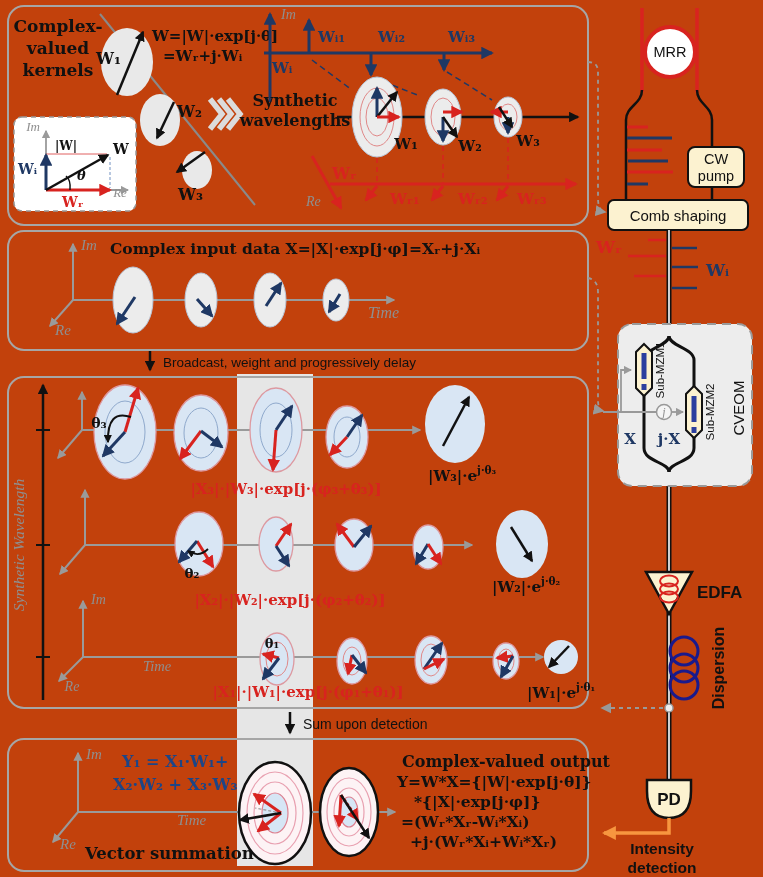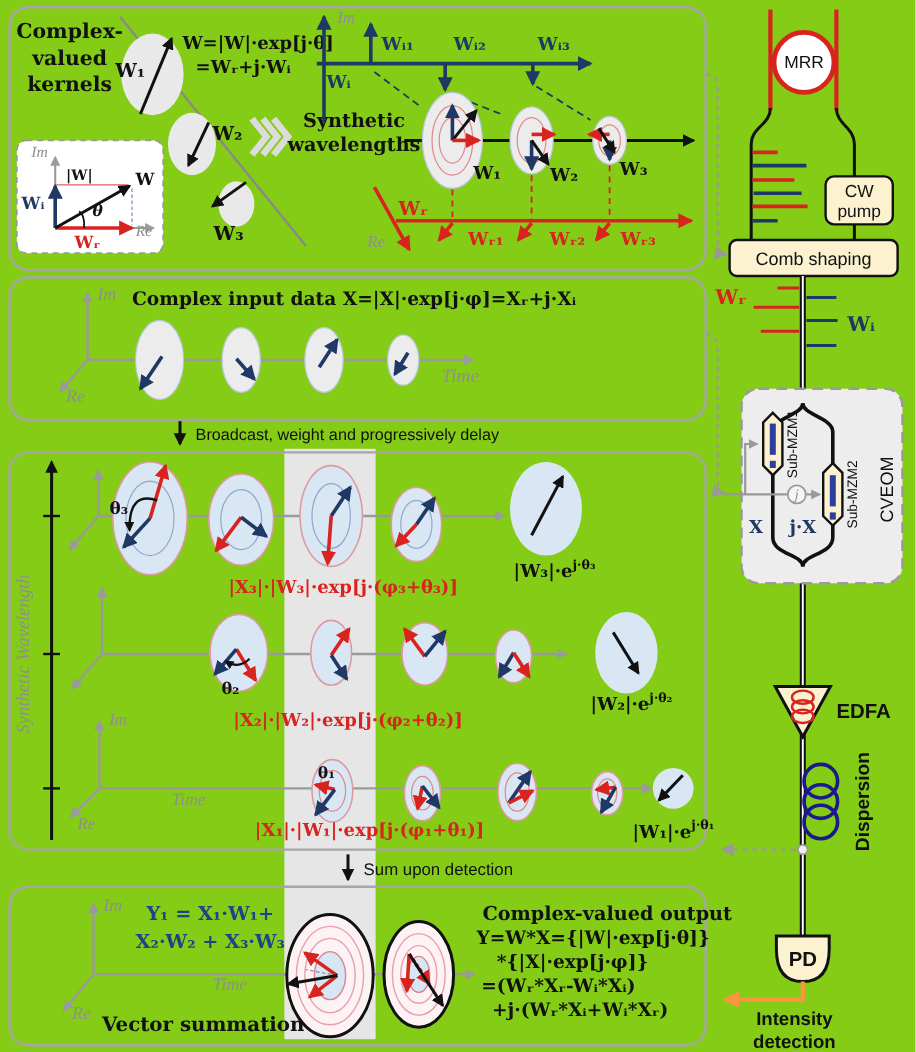--- a/index.html
+++ b/index.html
@@ -1,16 +1,16 @@
 <!DOCTYPE html>
 <html><head>
 <meta charset="utf-8">
 <style>
   html,body{margin:0;padding:0;background:#fff;}
-  #fig{position:relative;width:763px;height:877px;background:#84cc16;overflow:hidden;}
+  #fig{position:relative;width:763px;height:877px;background:#c2410c;overflow:hidden;}
   svg{position:absolute;left:0;top:0;}
   text{user-select:none;}
   .ts{font-family:"DejaVu Serif","Liberation Serif",serif;font-weight:bold;fill:#111;}
   .ti{font-family:"Liberation Serif","DejaVu Serif",serif;font-style:italic;fill:#8f8f8f;font-weight:normal;}
   .tn{font-family:"Liberation Sans","DejaVu Sans",sans-serif;fill:#111;font-weight:normal;}
   .tnb{font-family:"Liberation Sans","DejaVu Sans",sans-serif;fill:#111;font-weight:bold;}
   .red{fill:#d8231f;} .navy{fill:#1f3864;} .blue{fill:#1c4587;}
   .ax{stroke:#9a9a9a;stroke-width:2;fill:none;}
   .axthin{stroke:#9a9a9a;stroke-width:1.8;fill:none;}
   .panel{fill:none;stroke:#a6a6a6;stroke-width:2;}

